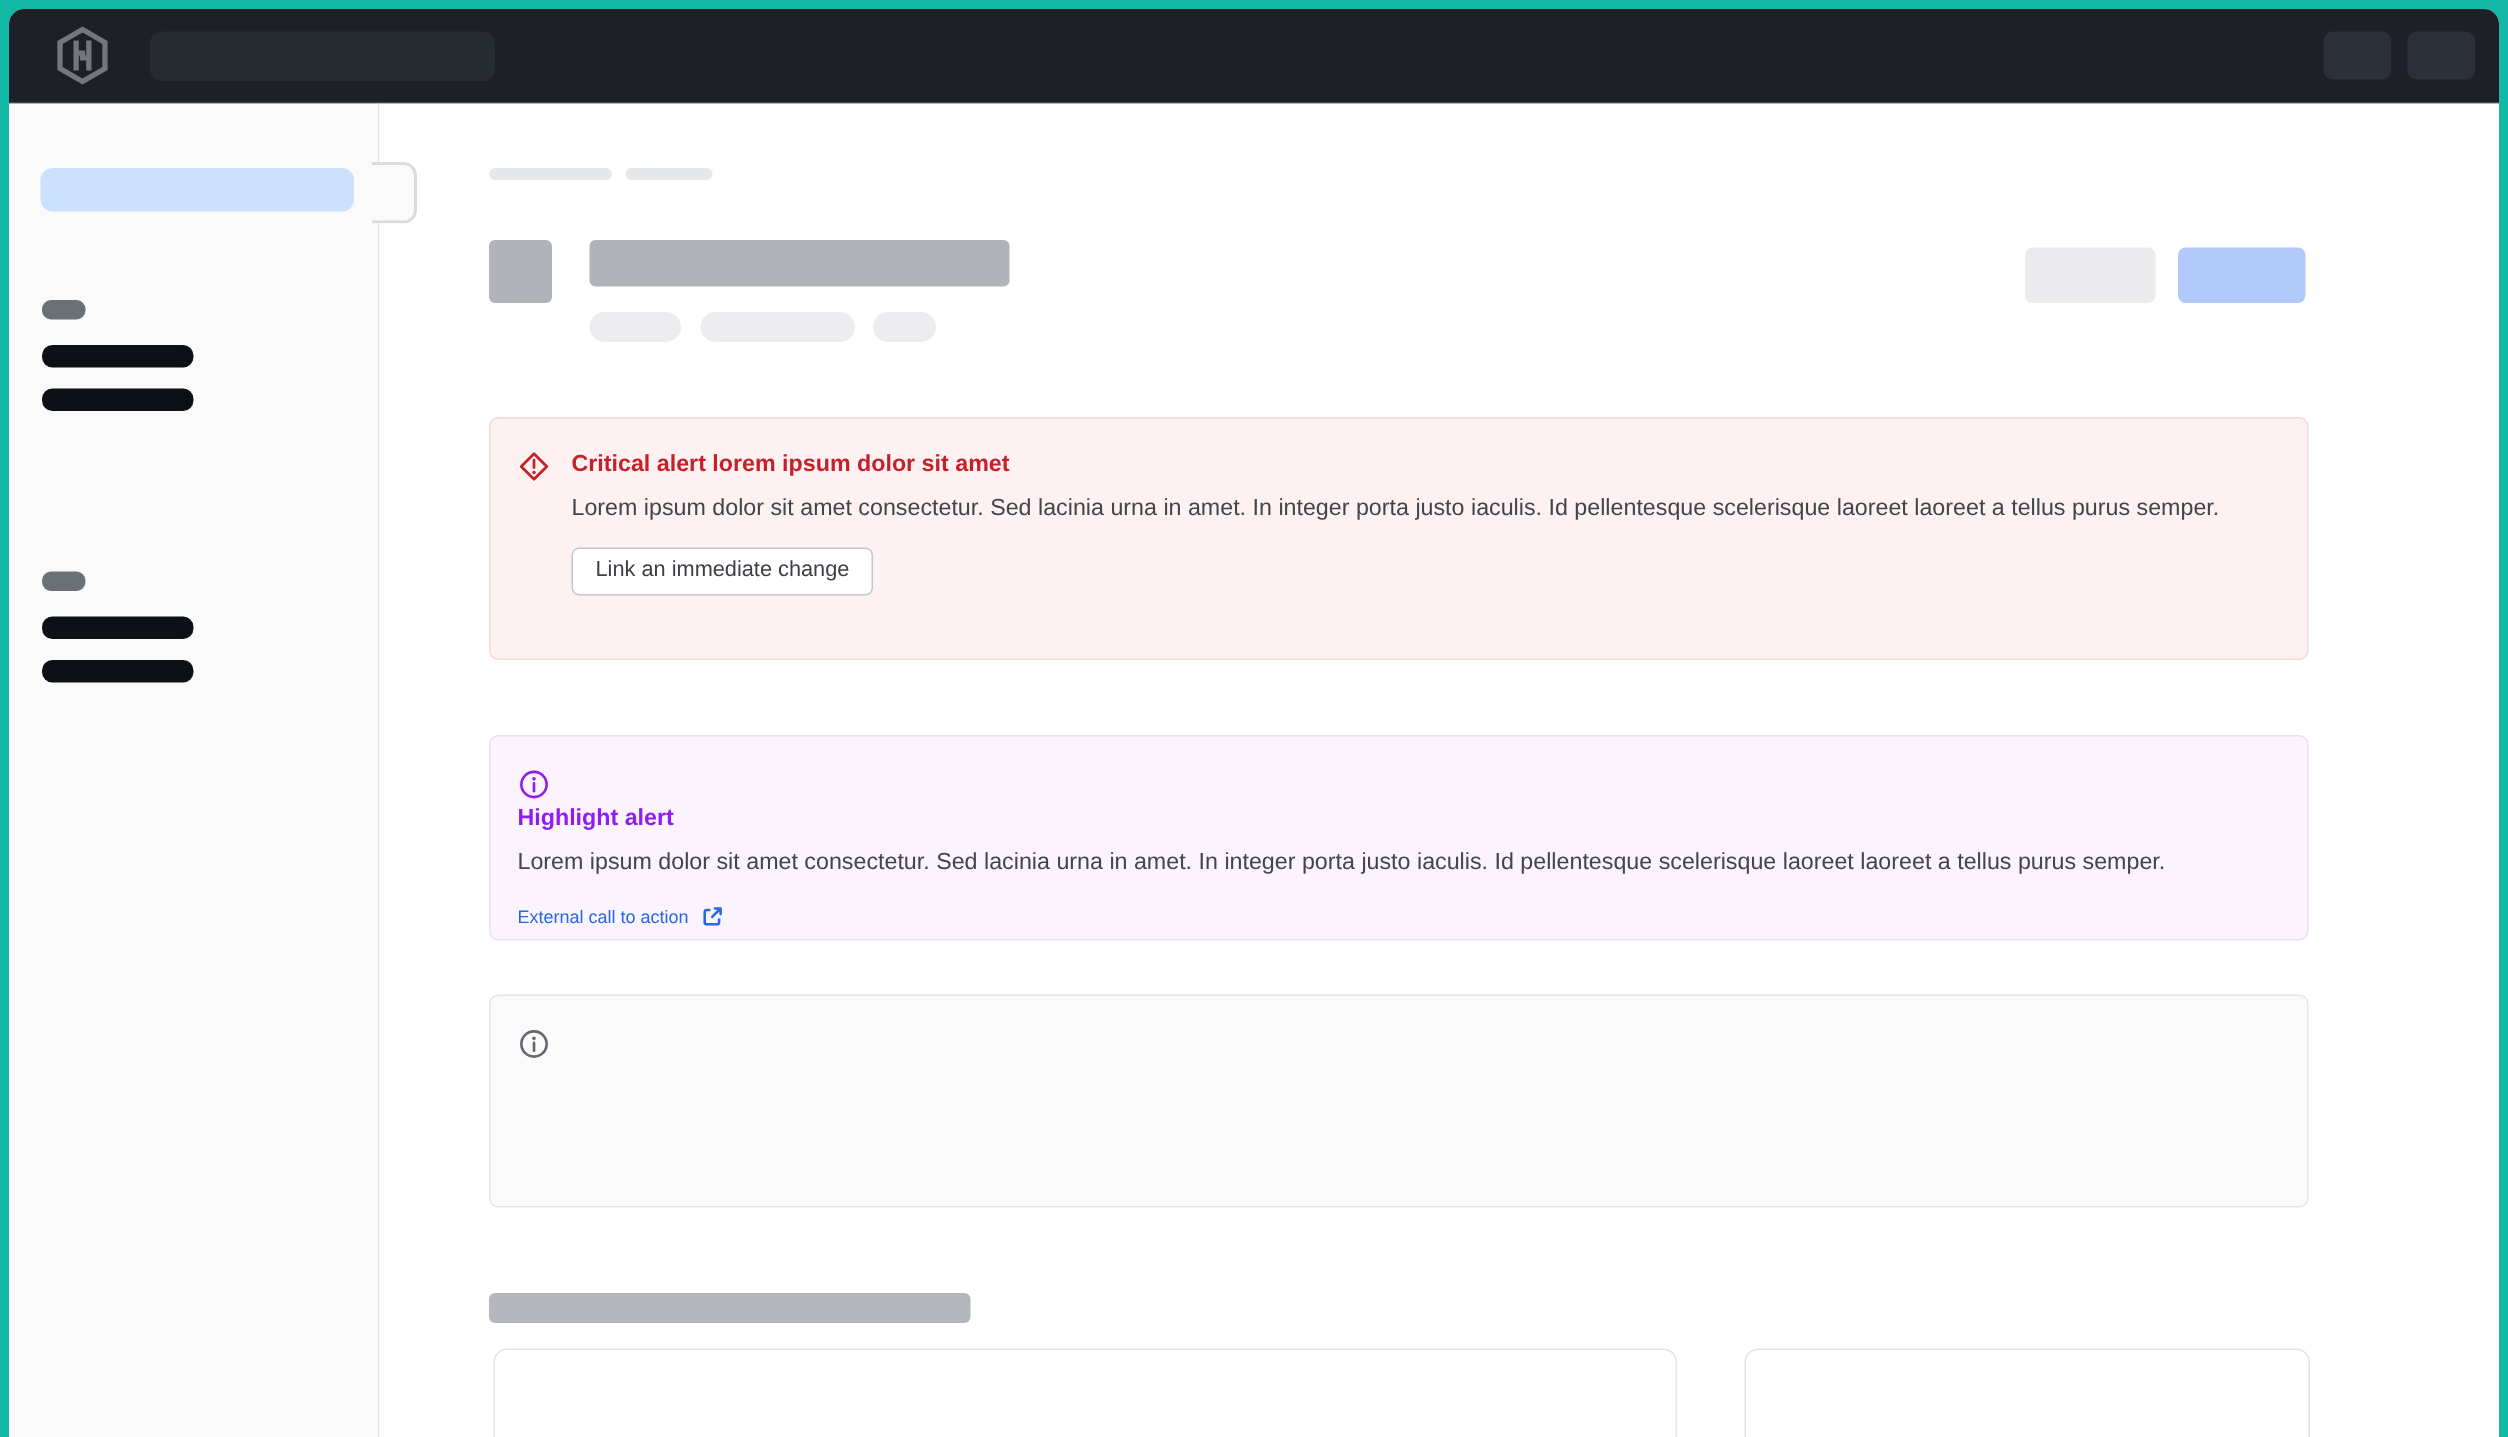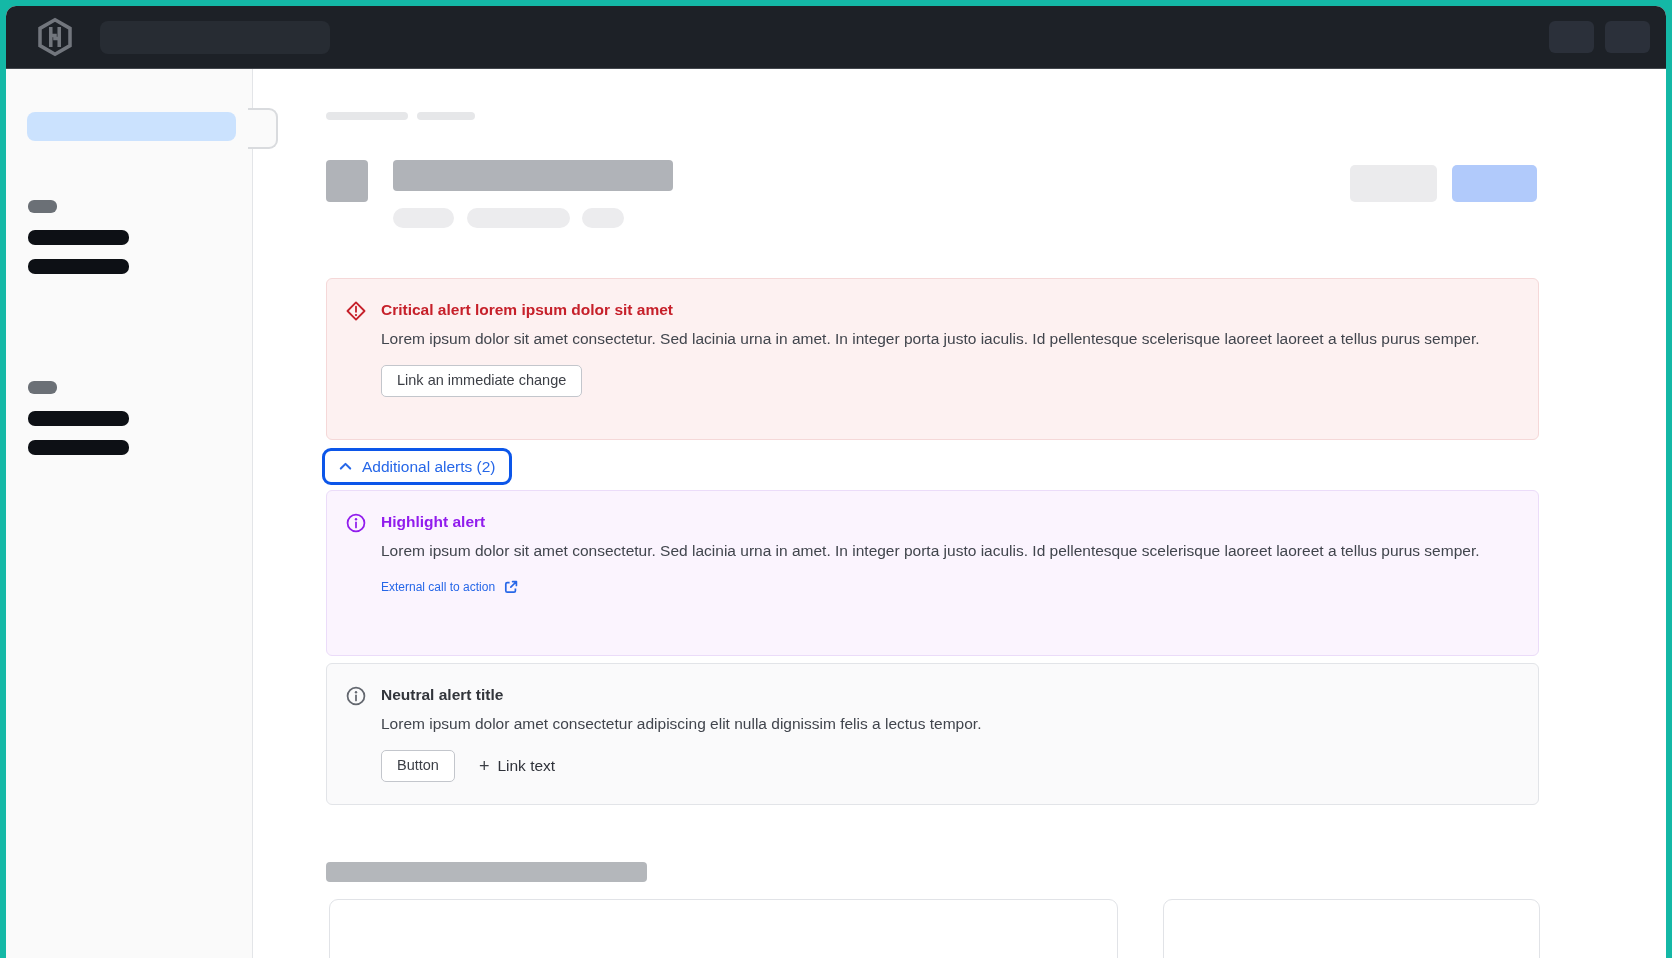--- a/index.html
+++ b/index.html
@@ -45,21 +45,21 @@
 
   
   .alert { position:absolute; left:73px; width:1213px; border:1px solid;
     border-radius:6px; display:flex; padding:19px 28px 0 18px; }
   .alert .icon-col { flex:0 0 22px; margin-right:14px; padding-top:2px; }
   .alert .icon-col svg { width:22px; height:22px; display:block; }
   .alert-title { font-size:15.5px; font-weight:700; line-height:24px; }
   .alert-body { font-size:15.5px; line-height:23px; color:#41454d; margin-top:5px; max-width:1110px; }
   .alert.critical { top:209px; height:162px; background:#fdf1f1; border-color:#f5d8d8; }
   .alert.critical .alert-title { color:#c6202a; }
-  .alert.highlight { top:421px; height:166px; background:#fbf4fe; border-color:#ebdcf9; }
+  .alert.highlight { top:421px; height:137px; background:#fbf4fe; border-color:#ebdcf9;flex-direction:column; }
   .alert.highlight .alert-title { color:#911ced; }
   .alert.neutral { top:594px; height:142px; background:#fafafb; border-color:#e2e4e8; }
   .alert.neutral .alert-title { color:#32353b; }
 
   .btn-secondary { display:inline-block; margin-top:15px; padding:5px 15px 6px;
     background:#ffffff; border:1px solid #c3c6cc; border-radius:5px;
     font-size:14.5px; color:#3c3f46; line-height:19px; cursor:pointer;
     font-family:inherit; }
   .link-row { margin-top:17px; display:inline-flex; align-items:center; gap:8px;
     font-size:12px; font-weight:500; color:#2667e8; cursor:pointer; }
@@ -138,26 +138,20 @@
               <circle cx="12" cy="16.4" r="1.25" fill="#c6202a" stroke="none"></circle>
             </svg>
           </span>
           <div class="text-col">
             <h2 class="alert-title">Critical alert lorem ipsum dolor sit amet</h2>
             <p class="alert-body">Lorem ipsum dolor sit amet consectetur. Sed lacinia urna in amet. In integer porta justo iaculis. Id pellentesque scelerisque laoreet laoreet a tellus purus semper.</p>
             <button class="btn-secondary">Link an immediate change</button>
           </div>
         </section>
 
-        <button class="toggle">
-          <svg viewBox="0 0 16 16" fill="none" stroke="#2667e8">
-            <path d="M3 10.2 L8 5.2 L13 10.2" stroke-width="2.2" stroke-linecap="round" stroke-linejoin="round"></path>
-          </svg>
-          <span>Additional alerts (2)</span>
-        </button>
 
         <section class="alert highlight">
           <span class="icon-col">
             <svg viewBox="0 0 24 24" fill="none" stroke="#911ced">
               <circle cx="12" cy="12" r="9.2" stroke-width="1.9"></circle>
               <circle cx="12" cy="7.9" r="1.3" fill="#911ced" stroke="none"></circle>
               <path d="M12 11.2 V16.9" stroke-width="1.9" stroke-linecap="round"></path>
             </svg>
           </span>
           <div class="text-col">
@@ -174,31 +168,20 @@
         </section>
 
         <section class="alert neutral">
           <span class="icon-col">
             <svg viewBox="0 0 24 24" fill="none" stroke="#63676f">
               <circle cx="12" cy="12" r="9.2" stroke-width="1.9"></circle>
               <circle cx="12" cy="7.9" r="1.3" fill="#63676f" stroke="none"></circle>
               <path d="M12 11.2 V16.9" stroke-width="1.9" stroke-linecap="round"></path>
             </svg>
           </span>
-          <div class="text-col">
-            <h2 class="alert-title">Neutral alert title</h2>
-            <p class="alert-body">Lorem ipsum dolor amet consectetur adipiscing elit nulla dignissim felis a lectus tempor.</p>
-            <div class="neutral-actions">
-              <button class="btn-secondary" style="margin-top:0">Button</button>
-              <a class="plus-link">
-                <span class="plus-glyph">+</span>
-                <span>Link text</span>
-              </a>
-            </div>
-          </div>
         </section>
 
         <div class="sk section-bar"></div>
 
         <div class="card one">
           
         </div>
         <div class="card two">
           
         </div>

